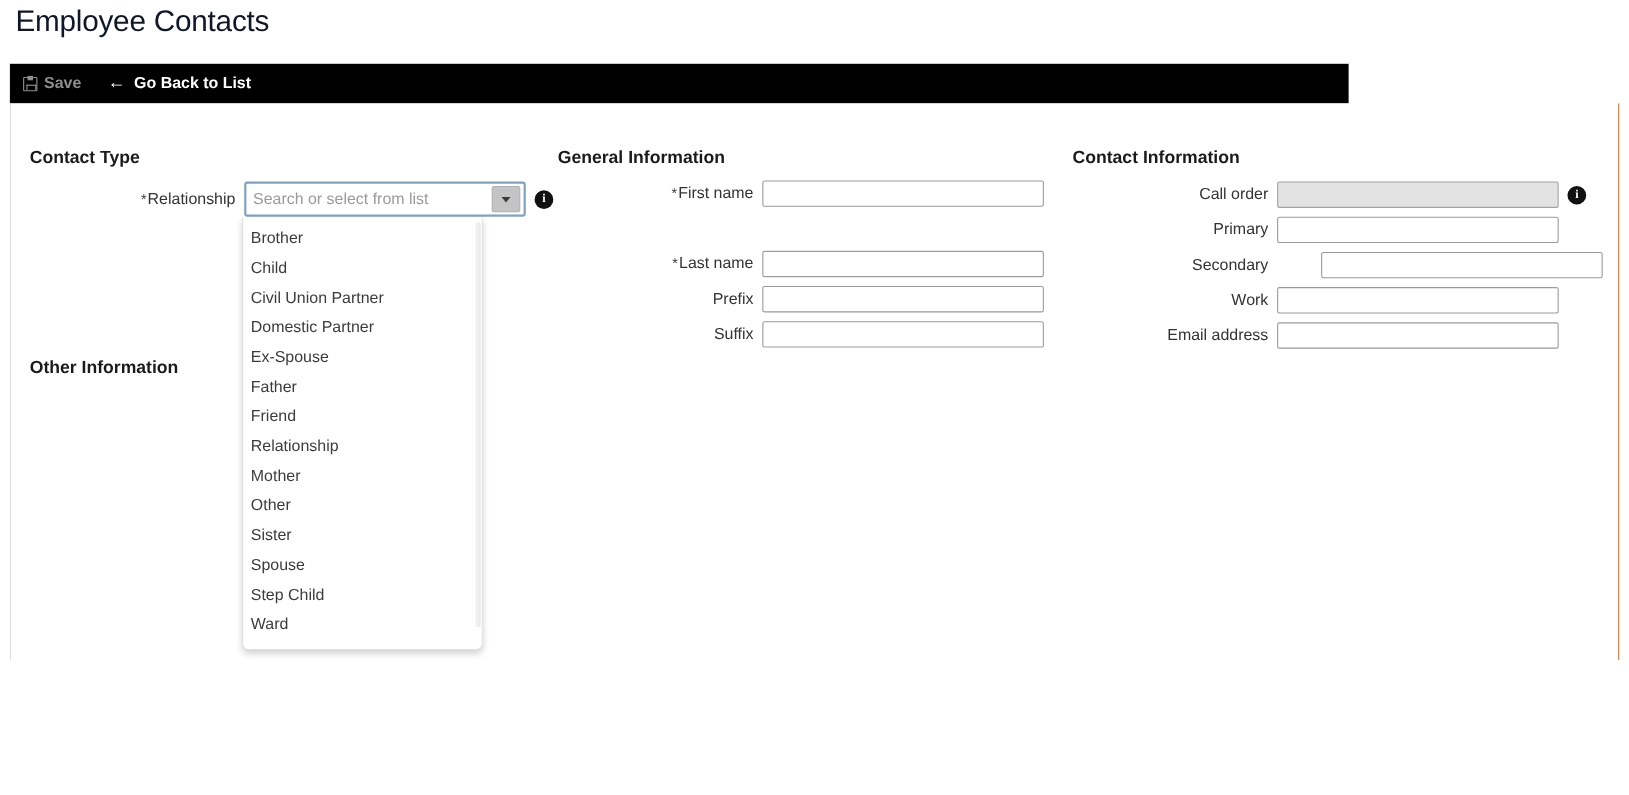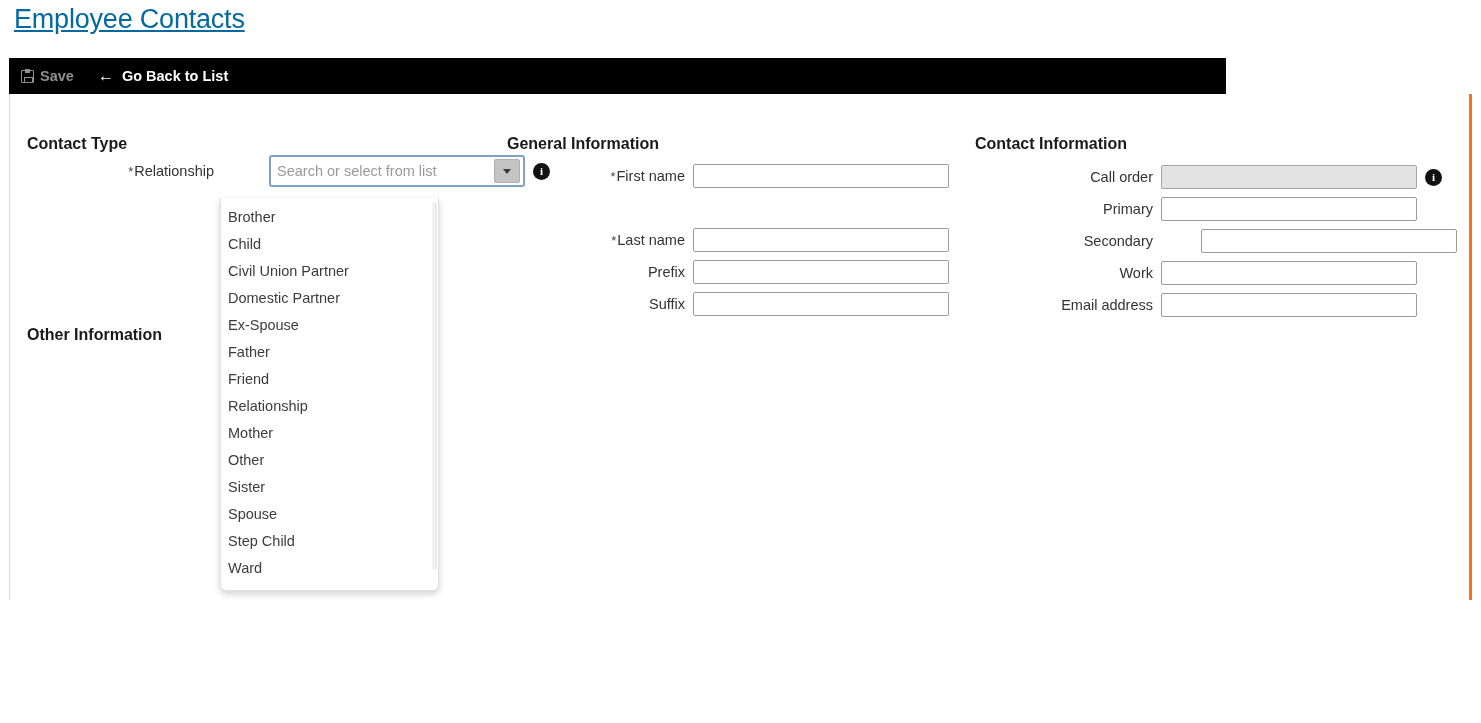--- a/index.html
+++ b/index.html
@@ -12,24 +12,23 @@
   }
 
   #page { position: relative; width: 1481px; height: 723px; background: #fff; }
 
   
   .page-title {
     position: absolute;
     left: 14px; top: 4px;
     font-size: 27px;
     font-weight: 400;
-    color: #0369a1;
+    color: #0f172a;
     letter-spacing: -0.2px;
     white-space: nowrap;
-    text-decoration: underline;
   }
 
   
   .toolbar {
     position: absolute;
     left: 9px; top: 58px;
     width: 1217px; height: 36px;
     background: #000000;
     display: flex;
     align-items: center;
@@ -69,21 +68,21 @@
     border-bottom: none;
   }
   .back-arrow { font-size: 16px; font-weight: 700; color: #fff; margin-right: 2px; }
 
   
   .content {
     position: absolute;
     left: 9px; top: 94px;
     width: 1463px; height: 506px;
     border-left: 1px solid #dcdcdc;
-    border-right: 3px solid #f97316;
+    border-right: 1px solid #f97316;
     background: #fff;
   }
 
   .col-head {
     position: absolute;
     font-size: 16px;
     font-weight: 700;
     color: #1a1a1a;
     white-space: nowrap;
   }
@@ -228,21 +227,21 @@
     <div class="tb-btn active">
       <span class="back-arrow">←</span>
       <span>Go Back to List</span>
     </div>
   </div>
 
   <div class="content">
 
     <div class="col-head" style="left:17px; top:41px;">Contact Type</div>
 
-    <div class="frow" style="left:17px; top:61px;gap:47px;">
+    <div class="frow" style="left:17px; top:71px;">
       <div class="flabel" style="width:195px;"><span class="req">*</span><span>Relationship</span></div>
       <div class="combo-wrap">
         <div class="combo">
           <input class="combo-input" type="text" autofocus="" placeholder="Search or select from list" style="">
           <div class="caret-btn"></div>
         </div>
         <div class="info-icon">i</div>
       </div>
     </div>
 

